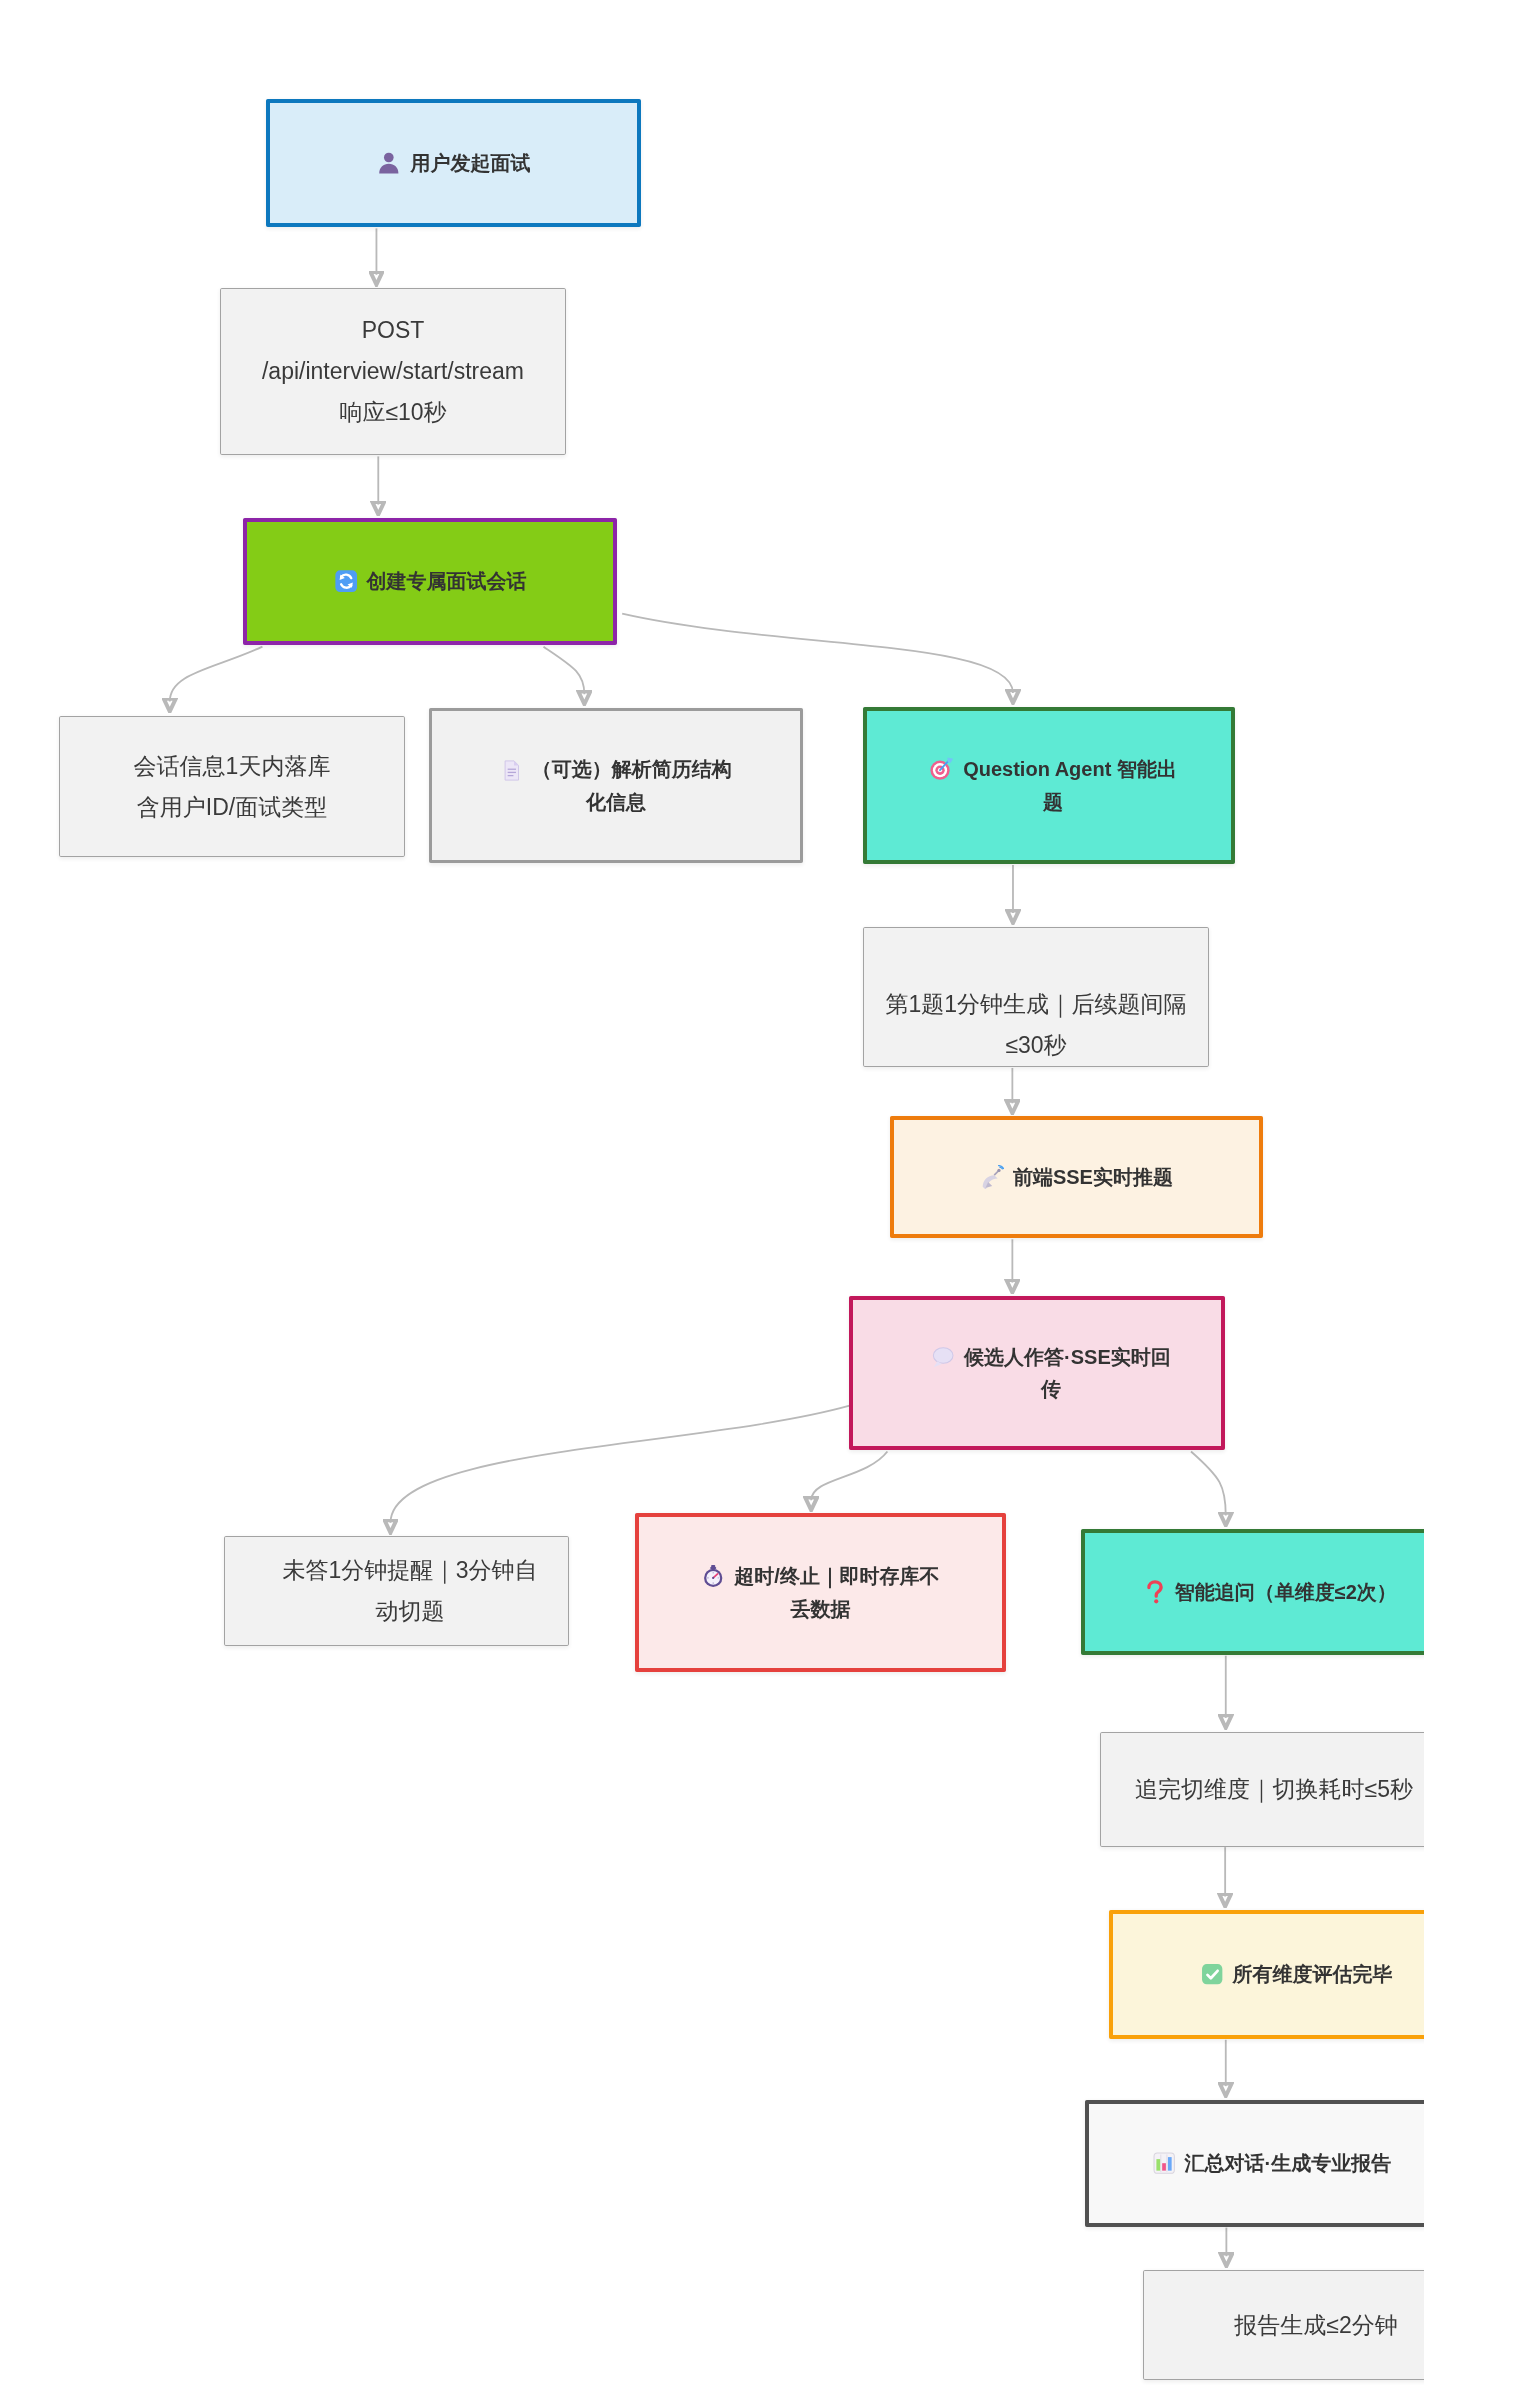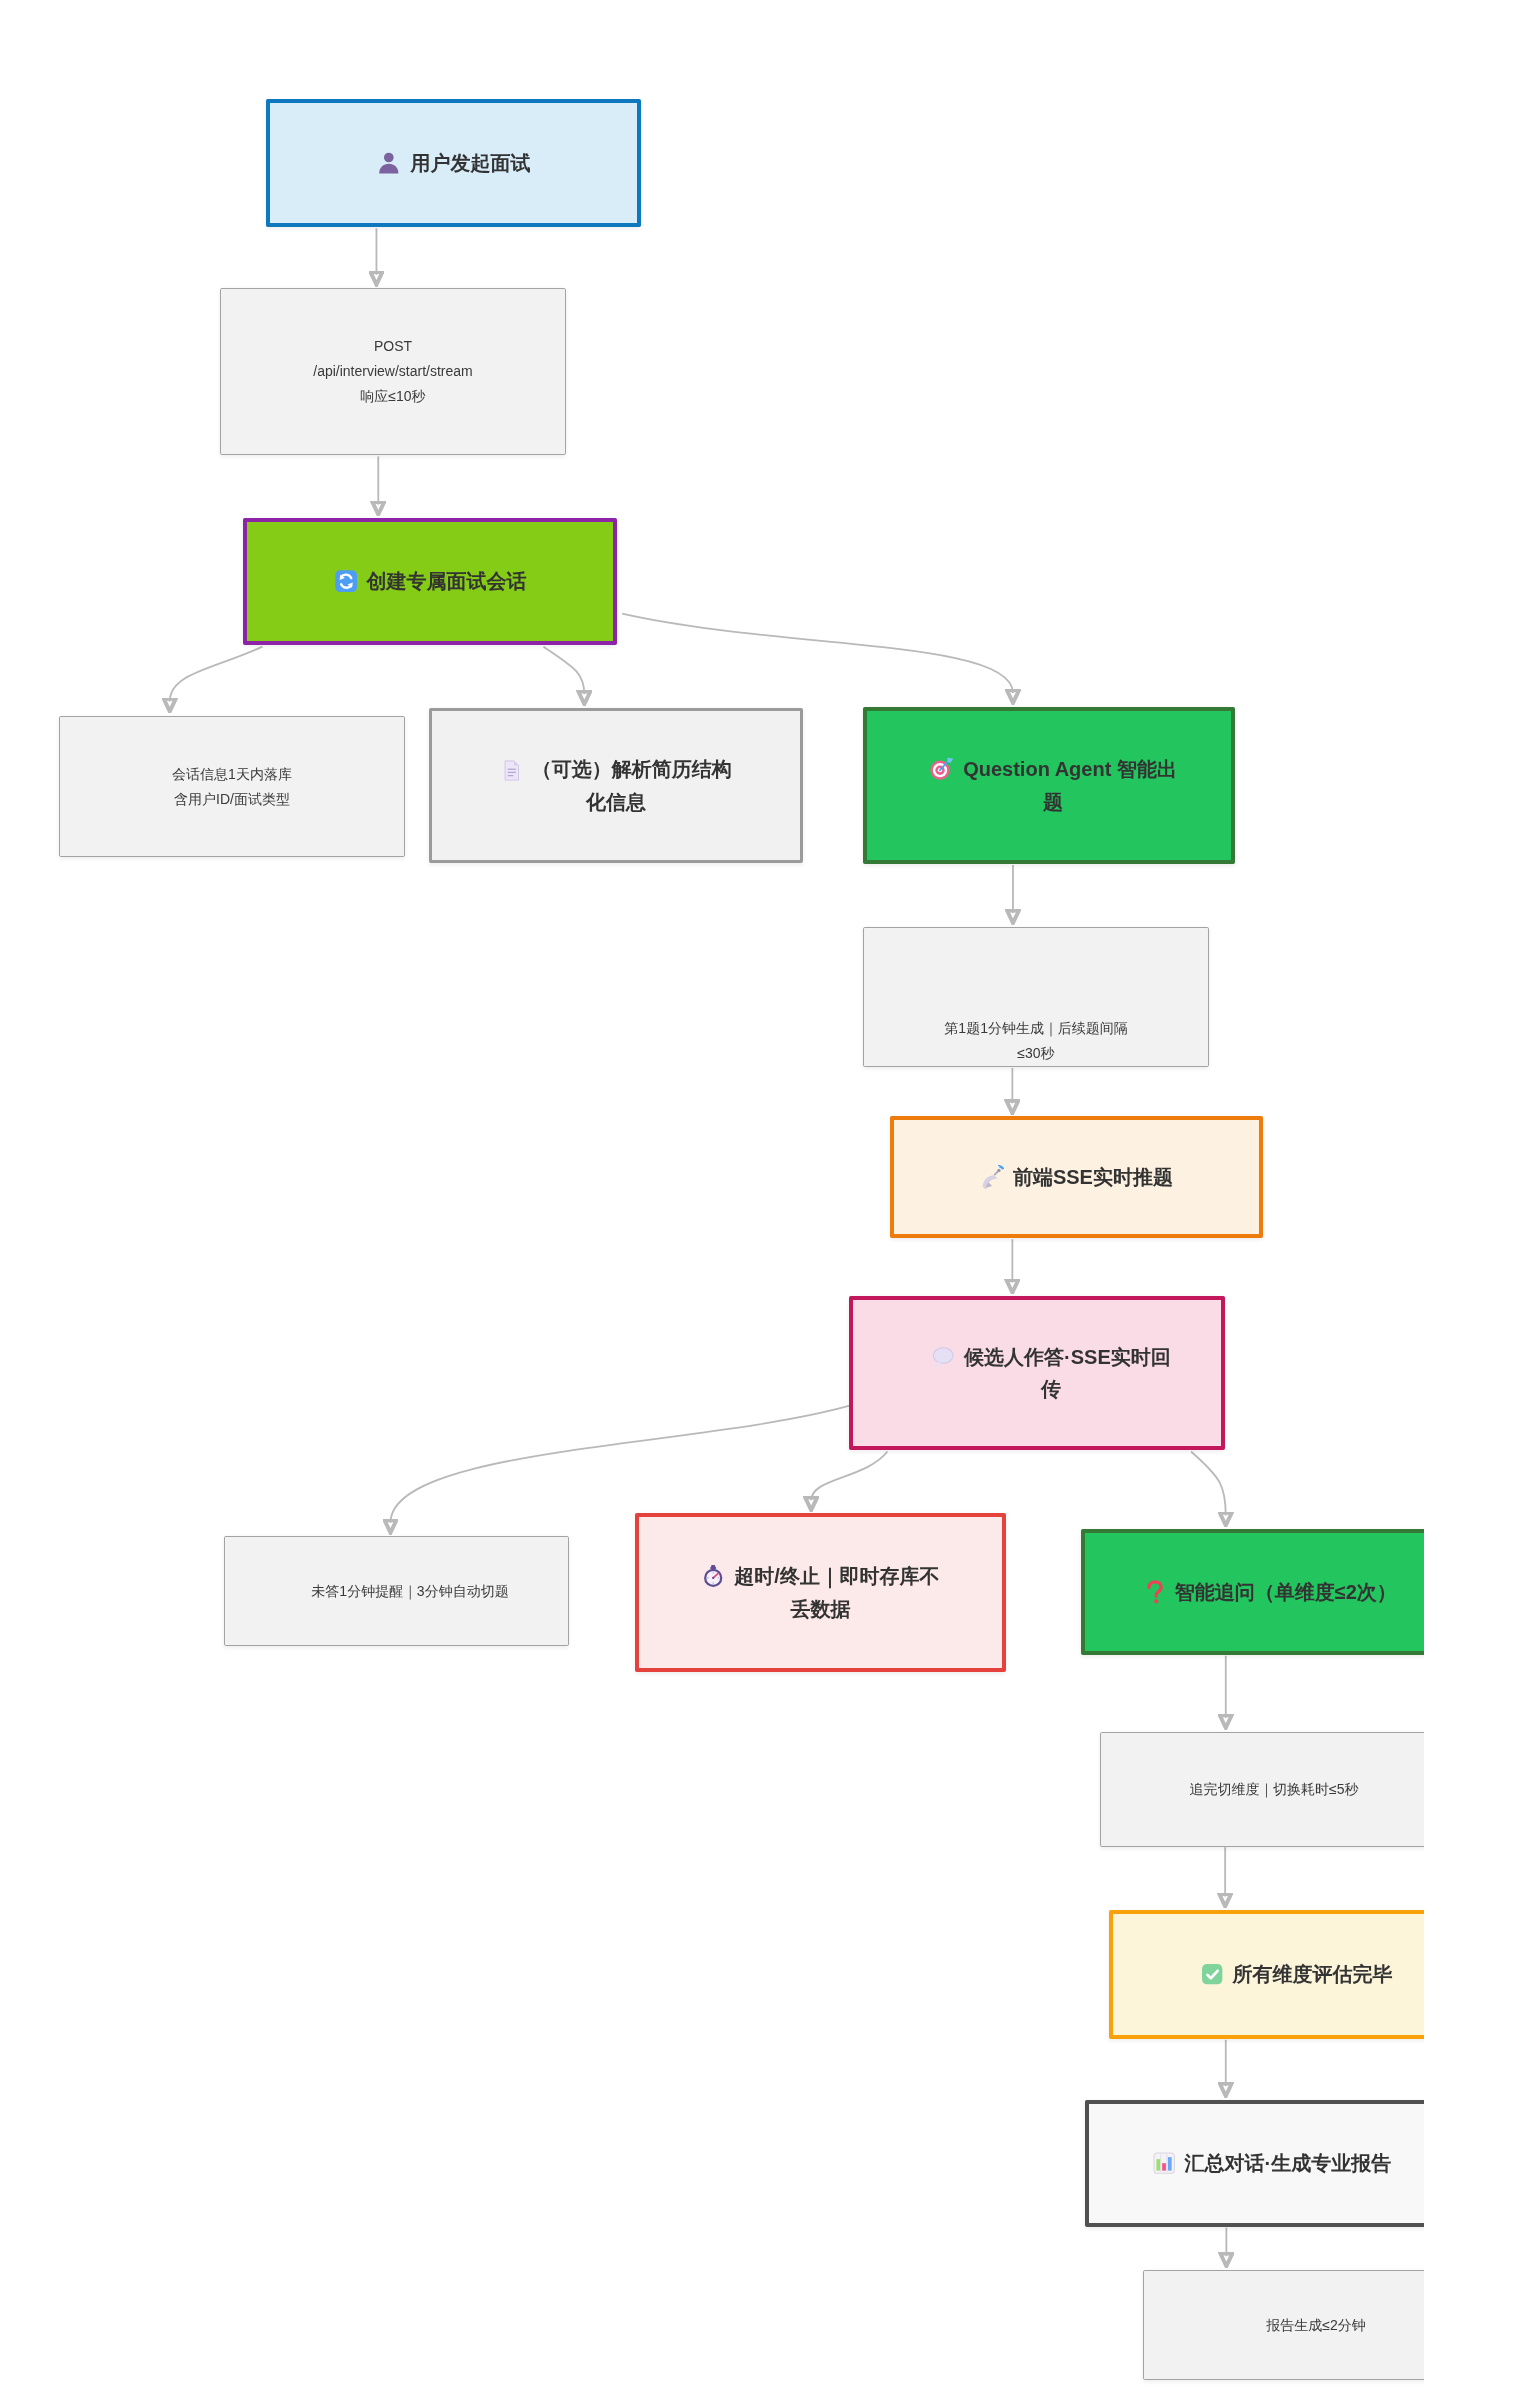--- a/index.html
+++ b/index.html
@@ -12,27 +12,27 @@
   .edges{position:absolute;left:0;top:0;width:1526px;height:2401px;}
   .edges path{fill:none;stroke:#b9b9b9;stroke-width:3px;}
   .node{
     position:absolute;display:flex;align-items:center;justify-content:center;
     box-sizing:border-box;border-radius:1.8px;text-align:center;
     box-shadow:0 1.8px 4.3px rgba(0,0,0,.07);
   }
   .lbl{display:block;padding:0 21px;}
   .txt{white-space:pre-line;}
   .b{font-weight:700;font-size:20px;line-height:1.62;}
-  .ann{font-weight:400;font-size:14px;line-height:1.78;color:#3a3a3a;}
+  .ann{font-weight:400;font-size:23px;line-height:1.78;color:#3a3a3a;}
   .ic{display:inline-block;vertical-align:-5.5px;margin-right:8.5px;}
   .ic svg{display:block;}
   
   .c-blue  {background:#d9edf9;border:4.9px solid #0d78be;}
   .c-purple{background:#84cc16;border:4.9px solid #8d24a8;}
-  .c-green {background:#22c55e;border:4.9px solid #347a36;padding-left:8px;}
+  .c-green {background:#5eead4;border:4.9px solid #347a36;padding-left:8px;}
   .c-orange{background:#fdf2e2;border:4.9px solid #ee7c0d;}
   .c-pink  {background:#f9dce6;border:4.9px solid #c2185b;padding-left:28px;}
   .c-red   {background:#fce9e9;border:4.9px solid #e5413d;}
   .c-amber {background:#fcf5da;border:4.9px solid #f9a10a;}
   .c-dark  {background:#f8f8f8;border:4.9px solid #515151;}
   .c-gray  {background:#f2f2f2;border:1.8px solid #a3a3a3;}
   .c-grayb {background:#f1f1f1;border:3.7px solid #9b9b9b;}
 </style>
 </head>
 <body>

